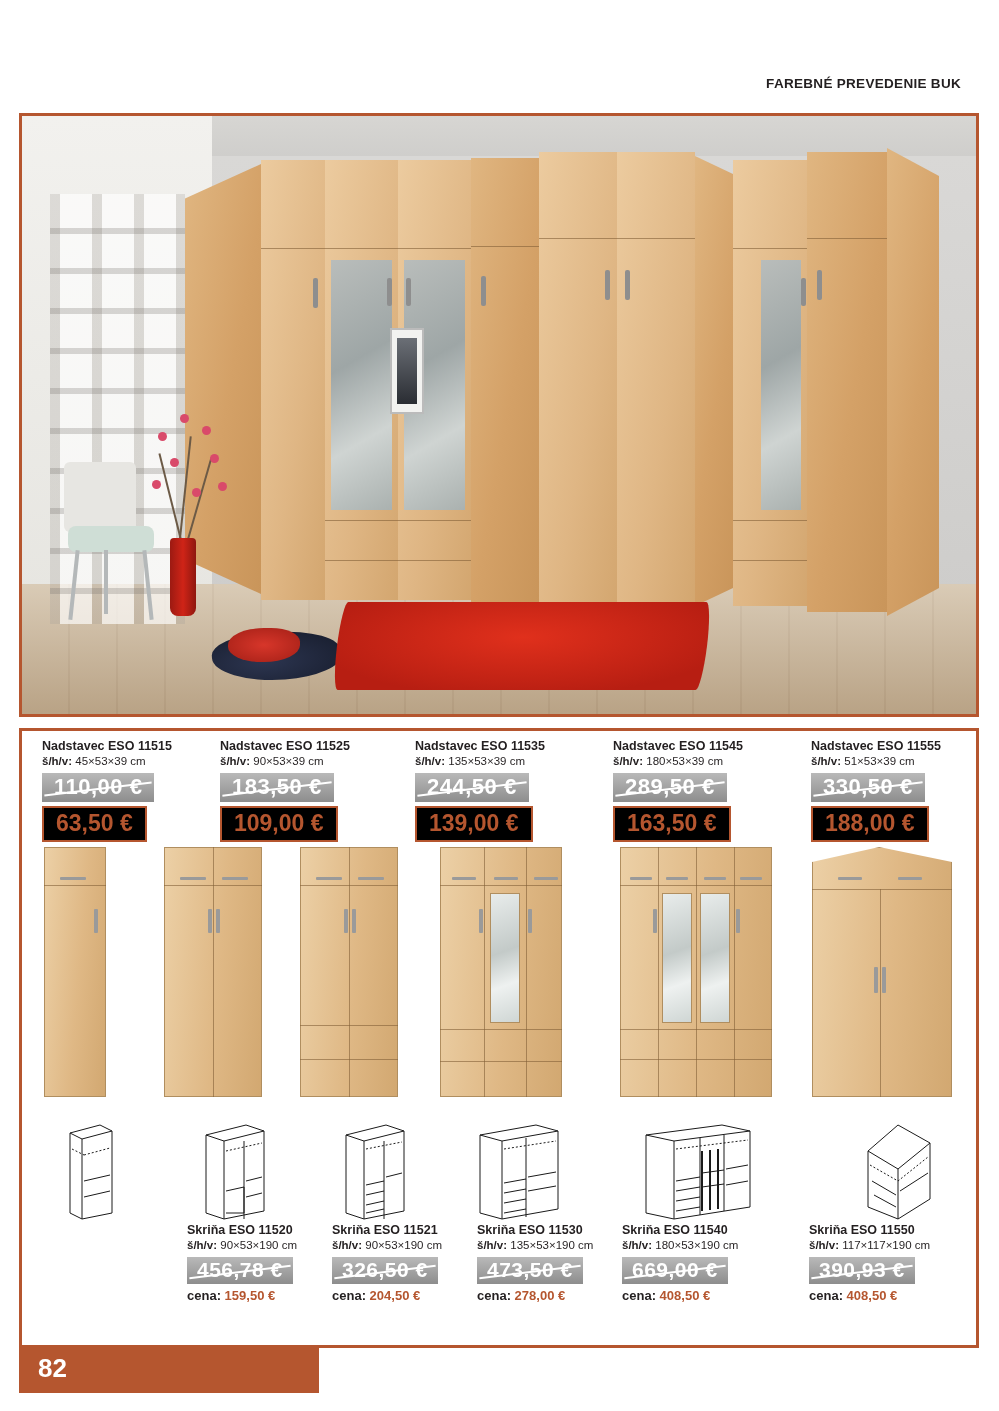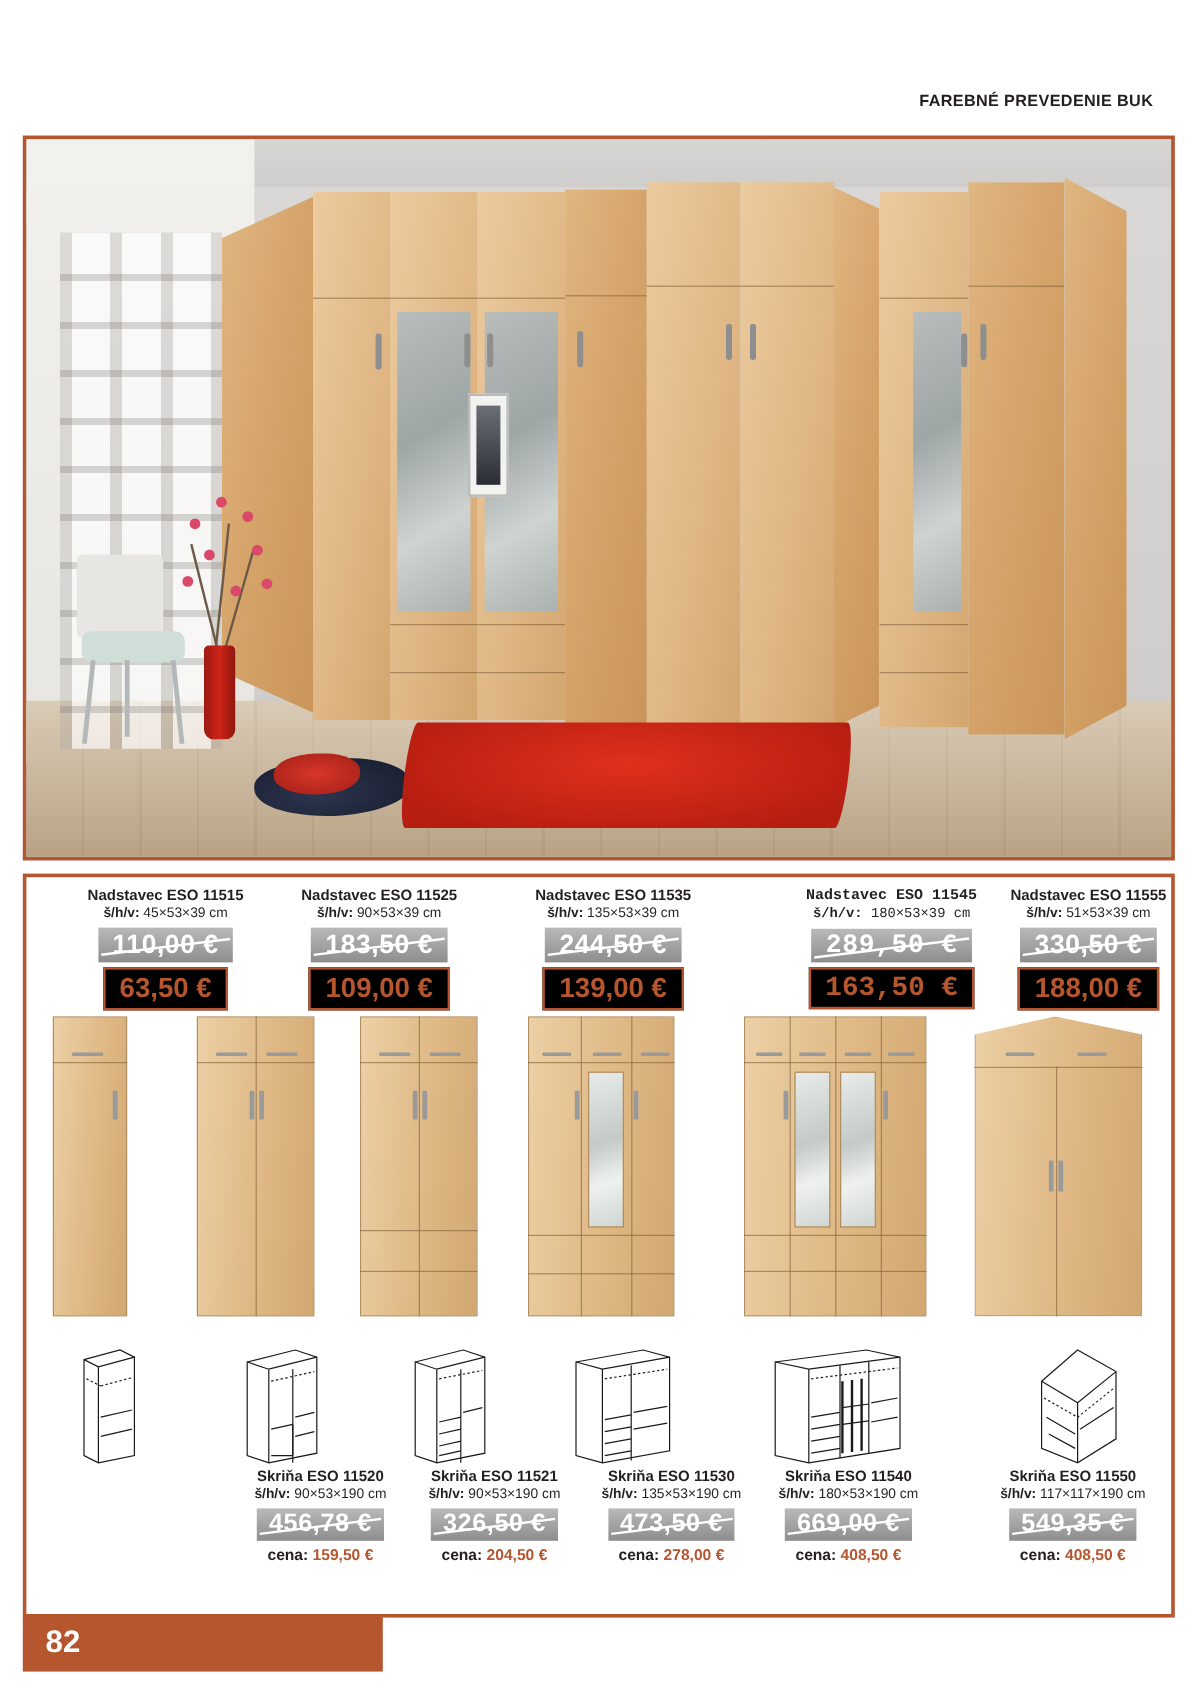--- a/index.html
+++ b/index.html
@@ -139,21 +139,20 @@
     background: linear-gradient(180deg,#6b6f76,#2a2d33);
   }
 
   
   .panel {
     position: absolute;
     left: 19px; top: 728px;
     width: 960px; height: 620px;
     border: 3px solid #b5562f;
     background: #ffffff;
-    text-align: center;
   }
 
   .top-row {
     position: absolute; left: 0; top: 0; width: 100%; height: 112px;
   }
   .top-cell { position: absolute; top: 8px; width: 192px; }
   .name { font-size: 12.5px; font-weight: bold; color: #231f20; }
   .dims { font-size: 11.5px; color: #231f20; margin-top: 2px; }
   .dims b { font-weight: bold; }
 
@@ -349,21 +348,21 @@
       <div class="price-new">109,00 €</div>
     </div>
 
     <div class="top-cell" style="left:393px;">
       <div class="name">Nadstavec ESO 11535</div>
       <div class="dims"><b>š/h/v:</b> <span>135×53×39 cm</span></div>
       <div class="price-old">244,50 €</div>
       <div class="price-new">139,00 €</div>
     </div>
 
-    <div class="top-cell" style="left:625px;font-family:Liberation Mono, monospace;">
+    <div class="top-cell" style="left:591px;">
       <div class="name">Nadstavec ESO 11545</div>
       <div class="dims"><b>š/h/v:</b> <span>180×53×39 cm</span></div>
       <div class="price-old">289,50 €</div>
       <div class="price-new">163,50 €</div>
     </div>
 
     <div class="top-cell" style="left:789px;">
       <div class="name">Nadstavec ESO 11555</div>
       <div class="dims"><b>š/h/v:</b> <span>51×53×39 cm</span></div>
       <div class="price-old">330,50 €</div>
@@ -549,20 +548,20 @@
     <div class="bot-cell" style="left:600px;width:170px;">
       <div class="name">Skriňa ESO 11540</div>
       <div class="dims"><b>š/h/v:</b> <span>180×53×190 cm</span></div>
       <div class="price-old small">669,00 €</div>
       <div class="cena"><span style="color:#231f20">cena:</span> <span>408,50 €</span></div>
     </div>
 
     <div class="bot-cell" style="left:787px;width:170px;">
       <div class="name">Skriňa ESO 11550</div>
       <div class="dims"><b>š/h/v:</b> <span>117×117×190 cm</span></div>
-      <div class="price-old small">549,35 €</div>
+      <div class="price-old small">390,93 €</div>
       <div class="cena"><span style="color:#231f20">cena:</span> <span>408,50 €</span></div>
     </div>
   </div>
 </div>
 
 <div class="footer-bar"></div>
 <div class="page-num">82</div>
 
 </body></html>

